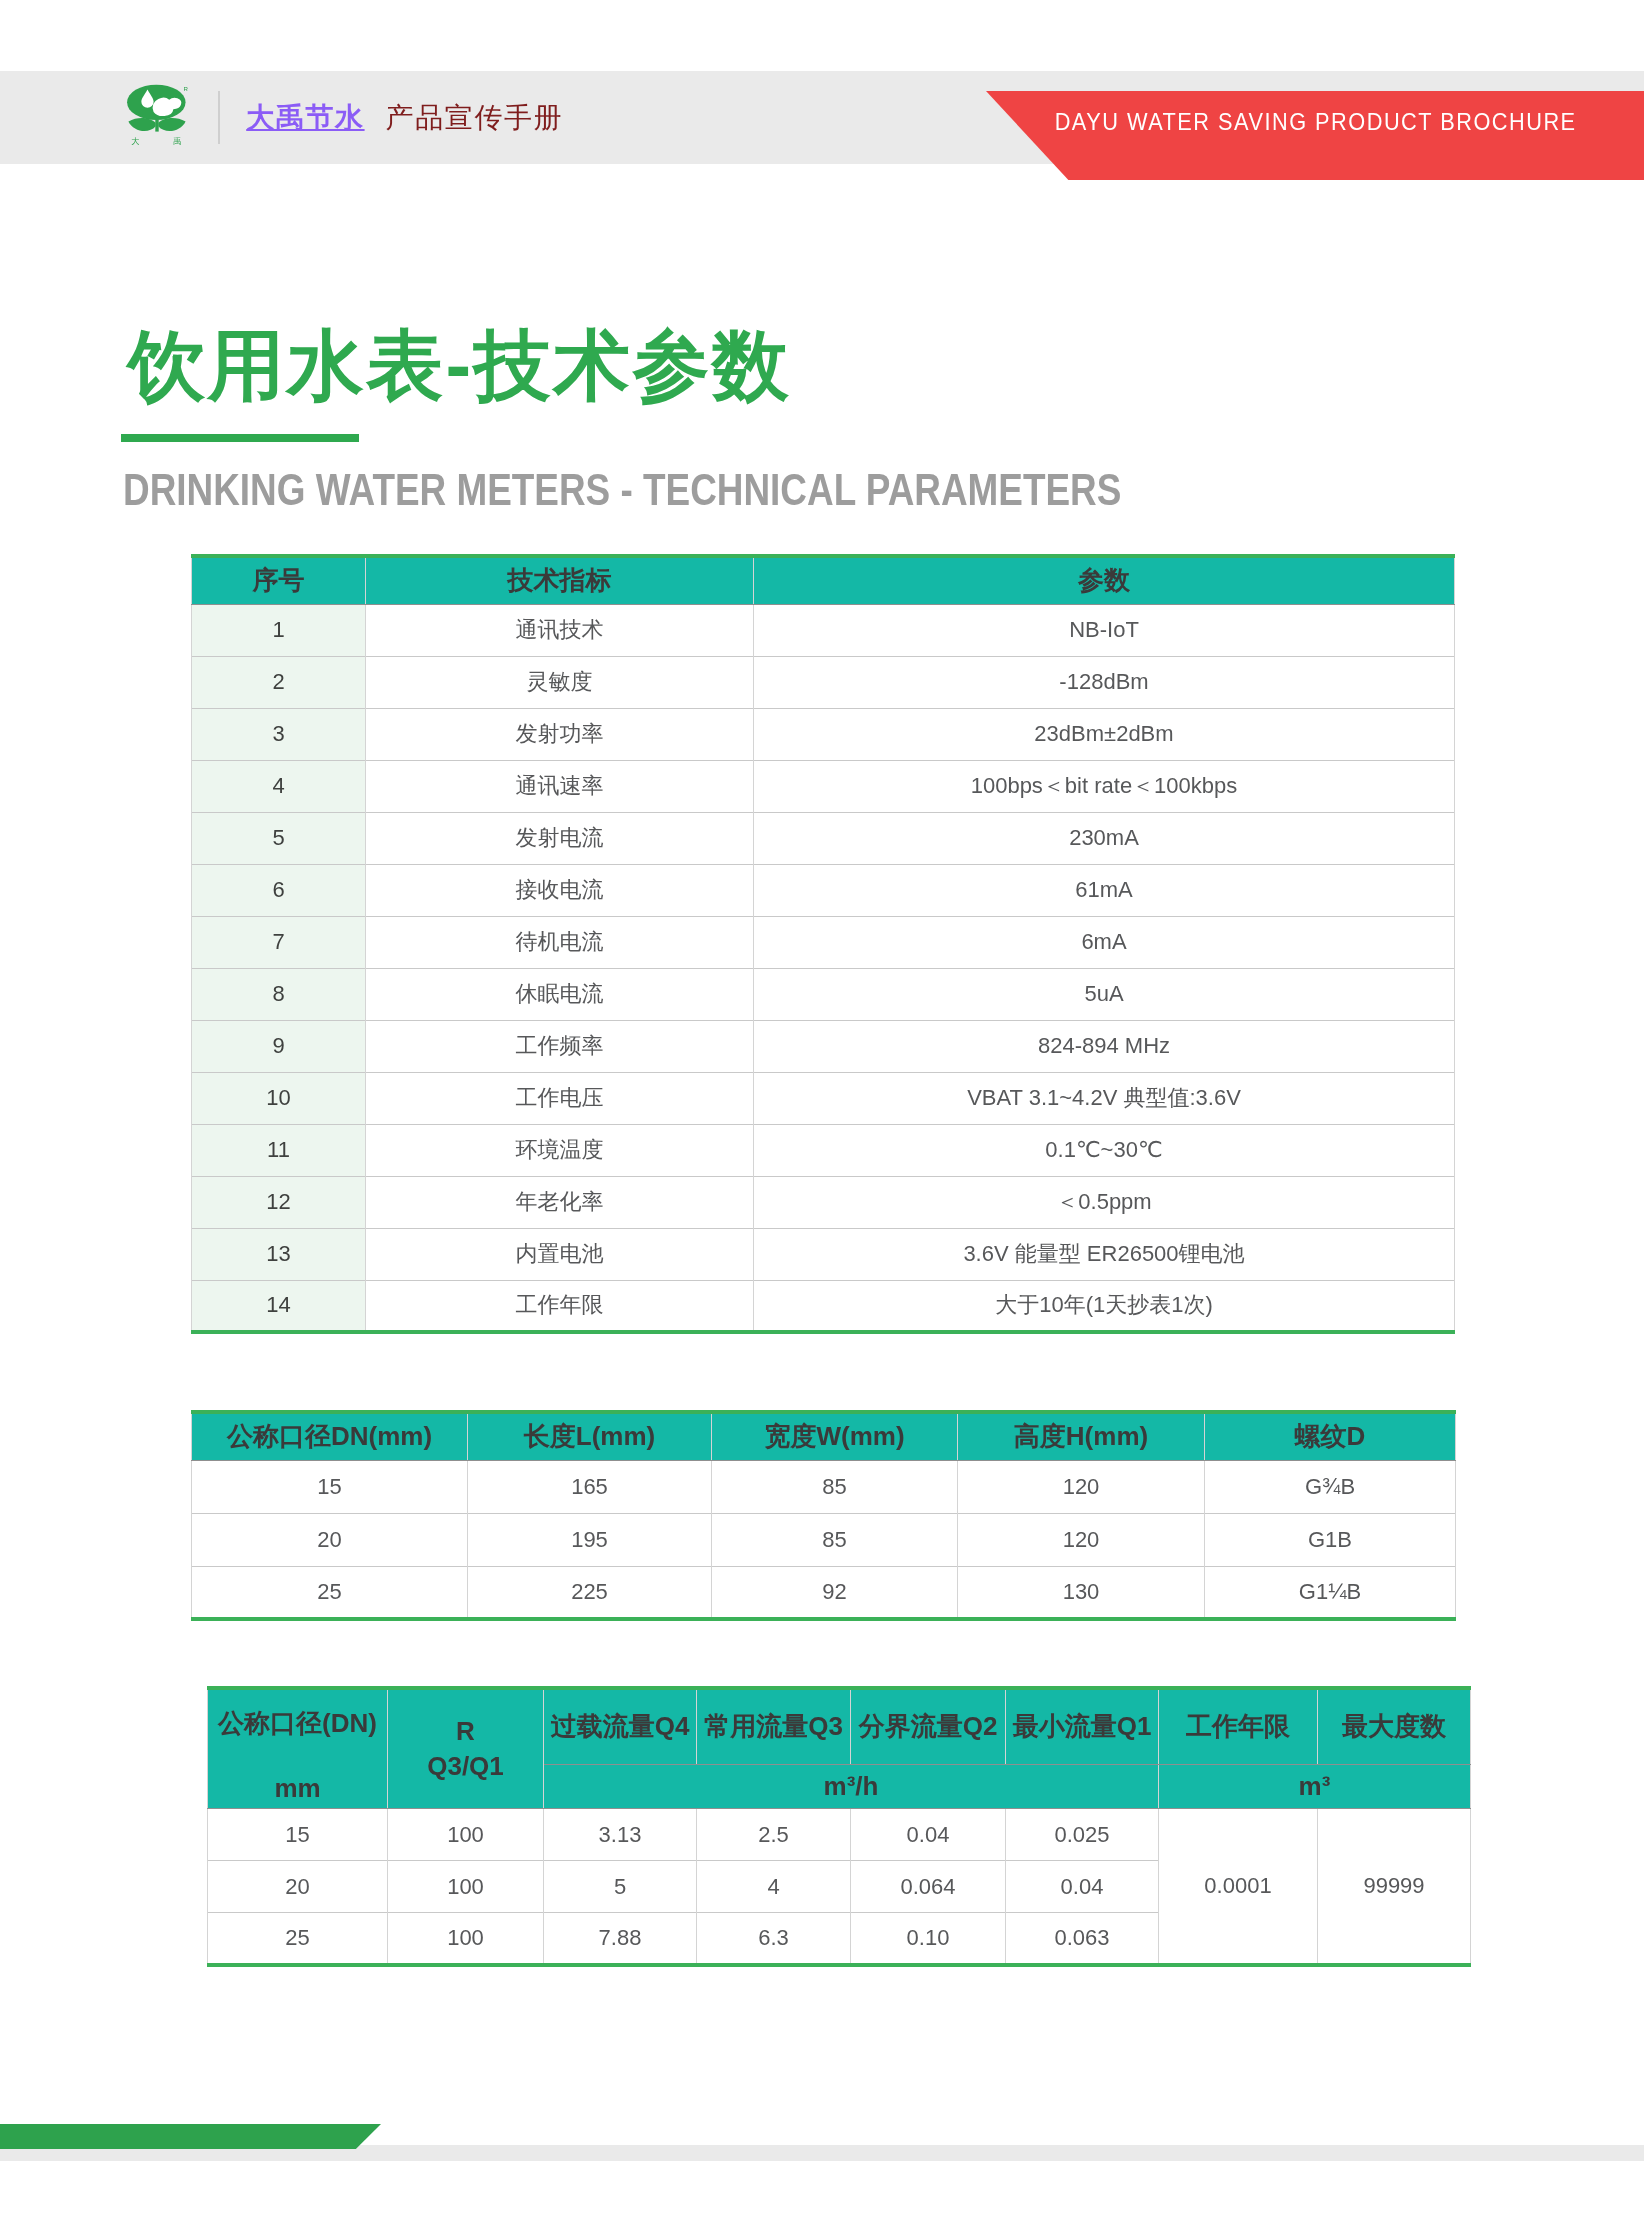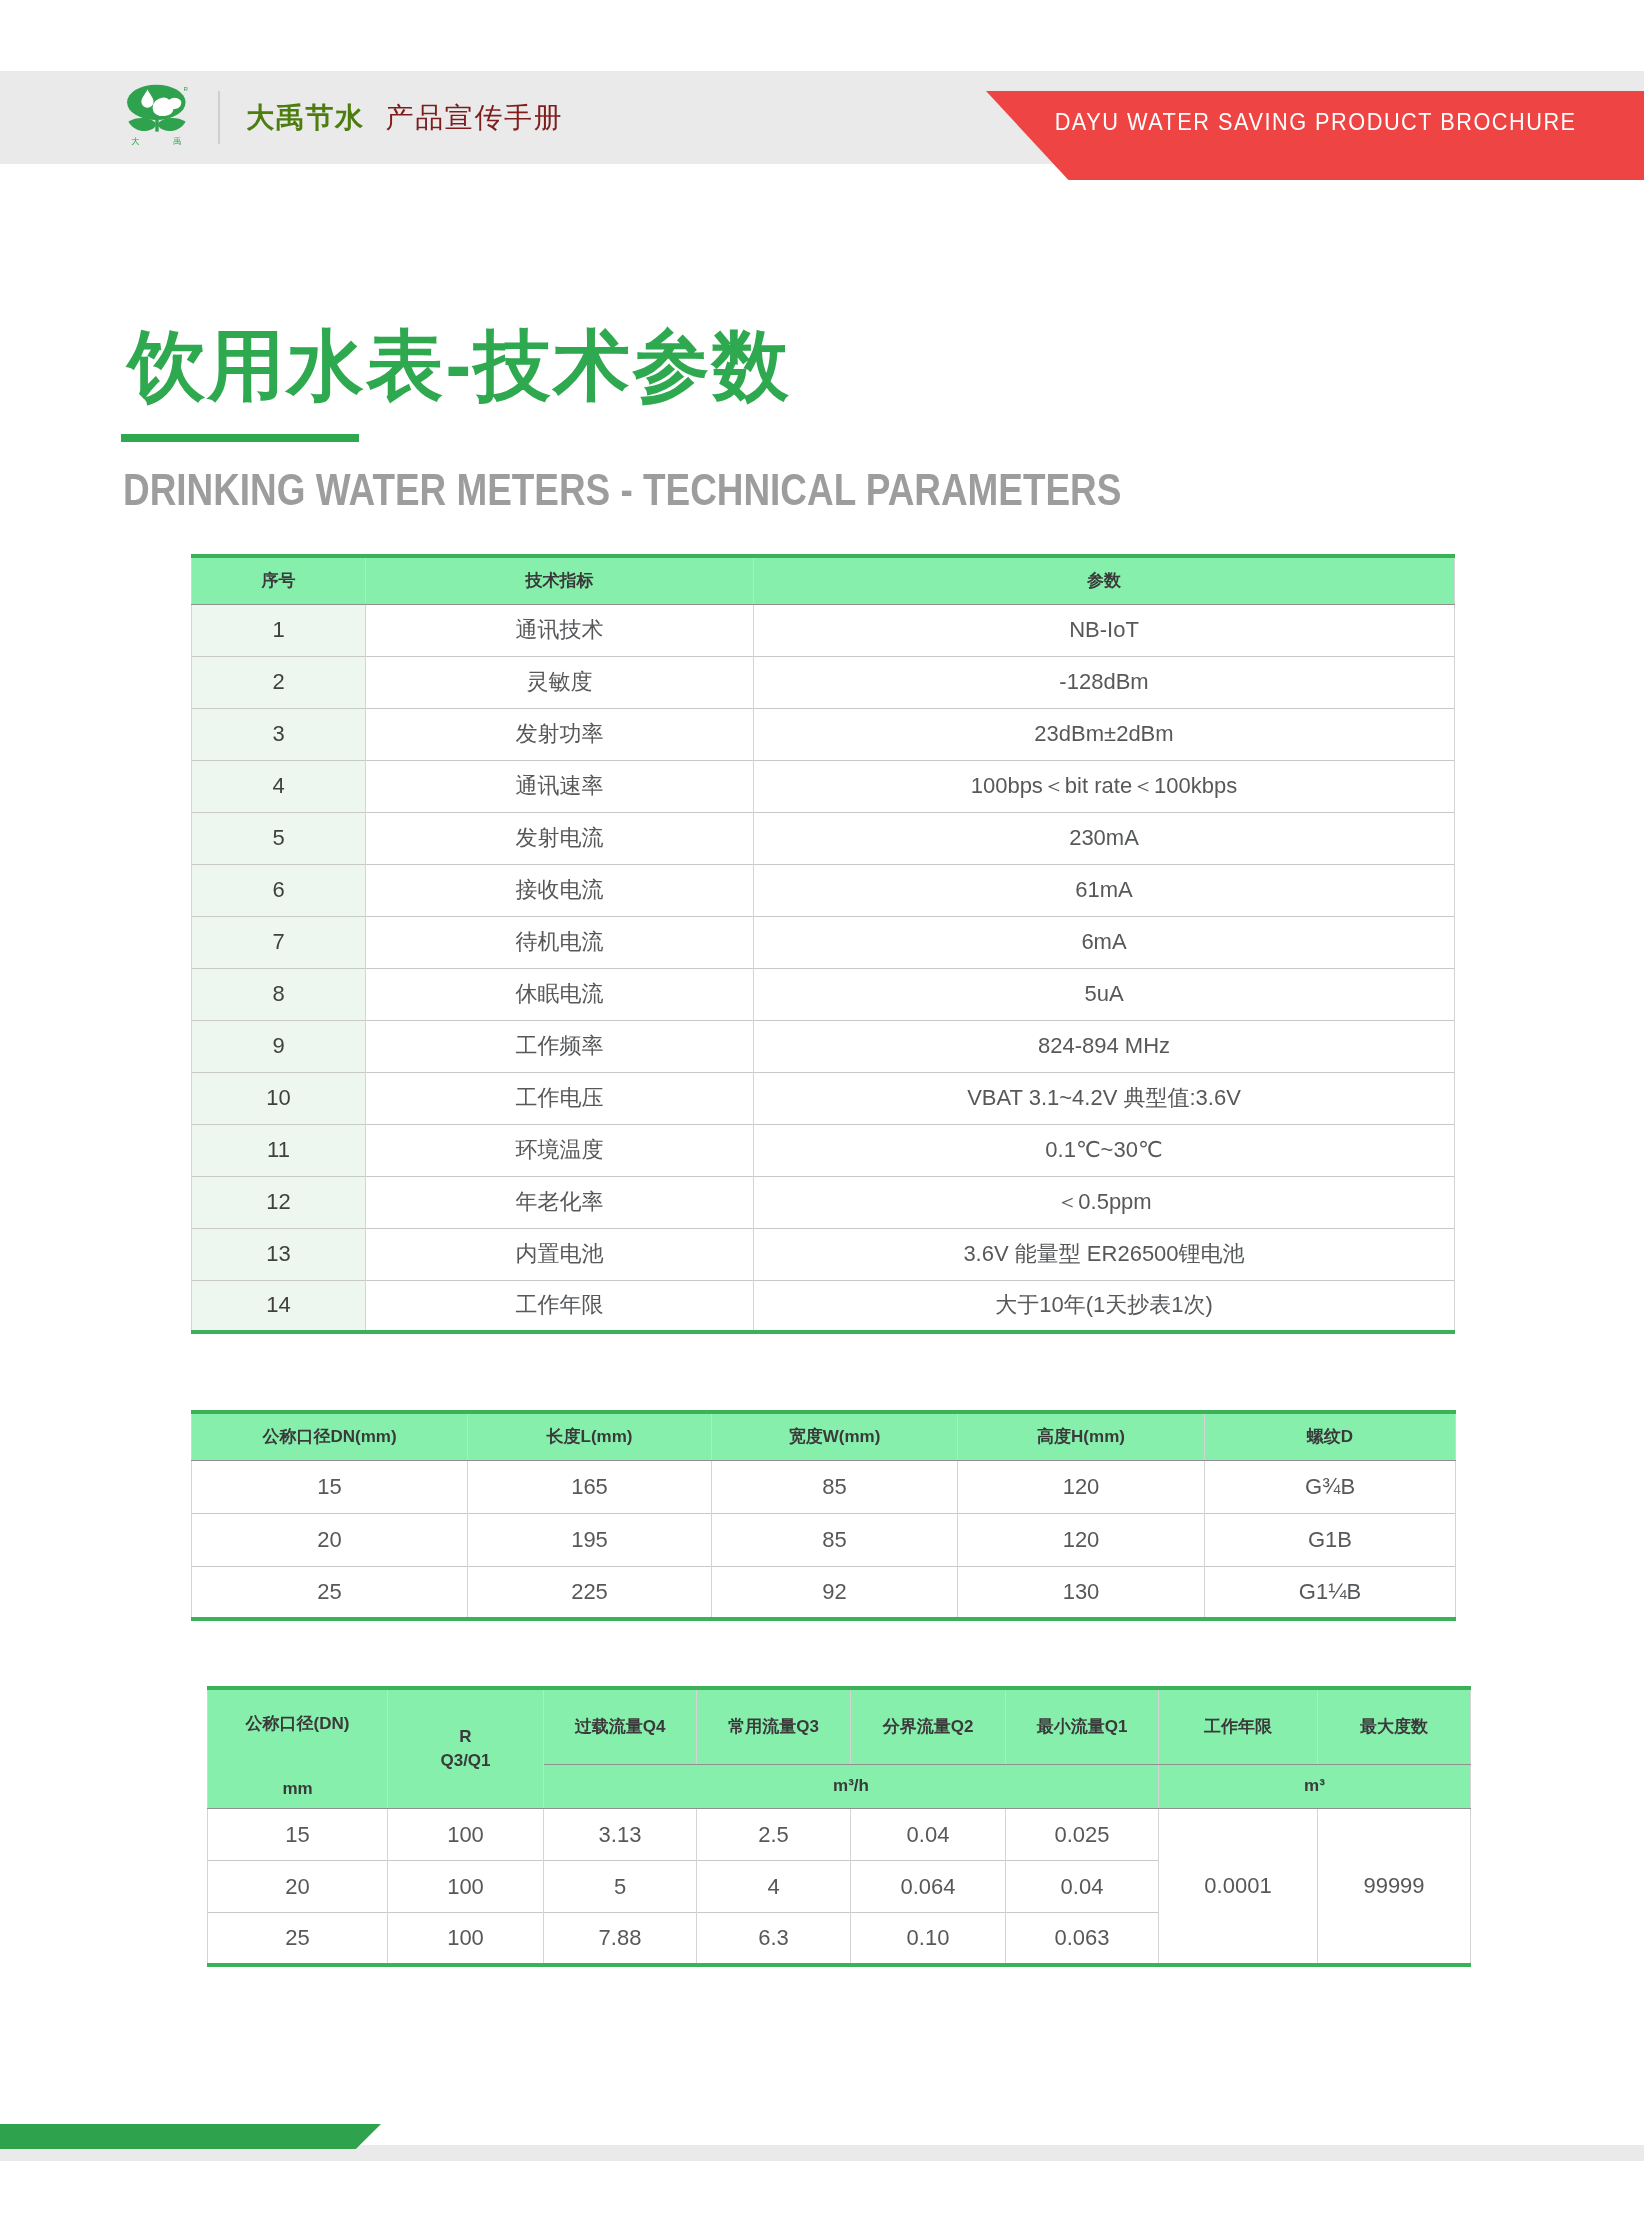--- a/index.html
+++ b/index.html
@@ -11,21 +11,21 @@
     overflow:hidden;
   }
   
   .header-band {
     position:absolute; left:0; top:71px; width:1645px; height:93px;
     background:#eaeaea; display:flex; align-items:center;
   }
   .logo-wrap { margin-left:123px; width:68px; height:68px; }
   .brand-divider { width:1.6px; height:53px; background:#cfcfcf; margin-left:27px; }
   .brand-text { margin-left:26.6px; font-size:28px; letter-spacing:1.6px; white-space:nowrap; }
-  .brand-cn { color:#4d7c0f; font-weight:600; }
+  .brand-cn { color:#8b5cf6; font-weight:600;text-decoration:underline; }
   .brand-suffix { color:#7f1d1d; font-weight:400; margin-left:21px; }
   .banner {
     position:absolute; left:986px; top:91px; width:659px; height:89px;
     background:#ef4444;
     clip-path:polygon(0 0,100% 0,100% 100%,12.5% 100%);
     display:flex; justify-content:center;
   }
   .banner-text {
     margin-top:17.7px; color:#ffffff; font-size:23.4px; font-weight:400;
     letter-spacing:1.6px; transform:scaleX(0.93); white-space:nowrap;
@@ -45,21 +45,21 @@
   
   table {
     position:absolute; border-collapse:collapse; table-layout:fixed;
     border-top:4.8px solid #3bb158; border-bottom:4.8px solid #3bb158;
     background:#ffffff;
   }
   th, td {
     border-left:0.8px solid #d4d4d4; border-right:0.8px solid #d4d4d4;
     text-align:center; vertical-align:middle;
   }
-  th { background:#86efac; color:#3a3a3a; font-weight:700; font-size:17px; }
+  th { background:#14b8a6; color:#3a3a3a; font-weight:700; font-size:26px; }
   td { color:#57585a; font-weight:400; font-size:22px; }
   thead th { border-bottom:1.6px solid #8f8f8f; }
   tbody td { border-top:1.6px solid #c9c9c9; }
   tbody tr:first-child td { border-top:1.6px solid #8f8f8f; }
   
   .table1 { left:191px; top:554px; width:1263px; }
   .table1 thead th { height:48px; }
   .table1 tbody td { height:52px; }
   .table1 tbody td.col-idx { background:#edf6ef; color:#3f413f; }
   

